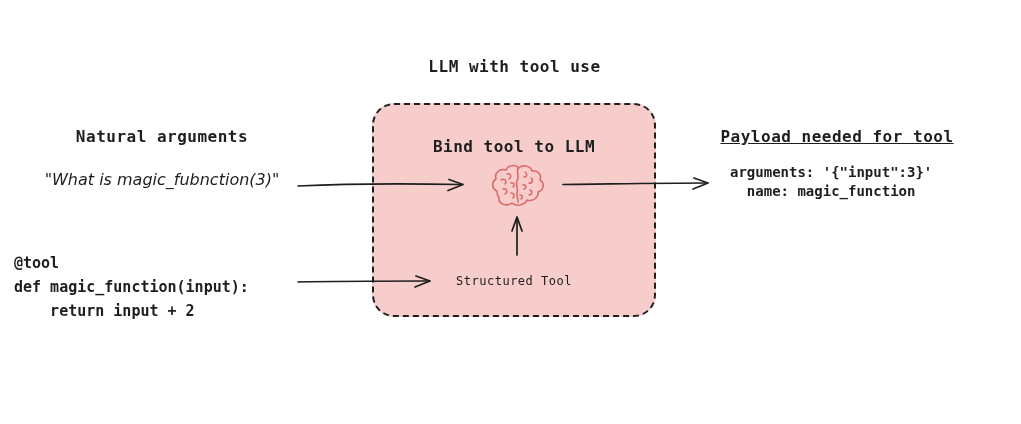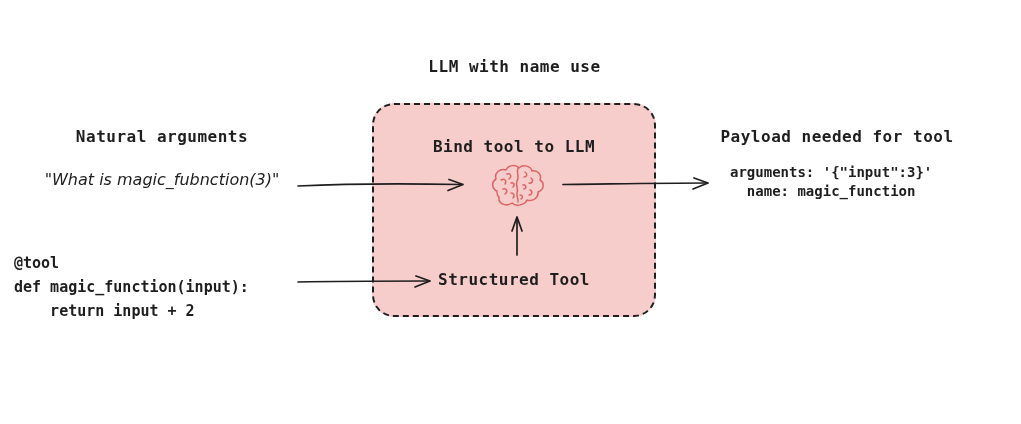--- a/index.html
+++ b/index.html
@@ -15,21 +15,21 @@
     font-family:"DejaVu Sans Mono","Liberation Mono",monospace;
     color:var(--ink);
   }
   .abs{position:absolute;}
   .heading{
     font-size:16px;font-weight:bold;letter-spacing:0.5px;
     text-align:center;white-space:nowrap;
   }
   #diagram-title{left:372px;top:57px;width:285px;}
   #natural-language-heading{left:28px;top:127px;width:268px;}
-  #payload-heading{left:687px;top:127px;width:300px;}
+  #payload-heading{left:687px;top:127px;width:300px;text-decoration:underline;}
   #handwritten-quote{
     left:22px;top:170px;width:280px;text-align:center;white-space:nowrap;
     font-family:"DejaVu Sans","Liberation Sans",sans-serif;
     font-style:italic;font-size:16px;font-weight:500;
   }
   pre.codeblock{
     margin:0;font-family:inherit;font-weight:bold;color:var(--ink);
     white-space:pre;
   }
   #tool-code{left:14px;top:251px;font-size:15px;line-height:24px;}
@@ -46,21 +46,21 @@
   #structured-tool-wrap{left:372px;top:270px;width:284px;text-align:center;}
   #arrow-layer{left:0;top:0;pointer-events:none;}
   .arrow{stroke:var(--ink);stroke-width:1.7;fill:none;
          stroke-linecap:round;stroke-linejoin:round;}
   .brain-line{stroke:var(--brain-stroke);stroke-width:1.5;fill:none;
          stroke-linecap:round;stroke-linejoin:round;}
 </style>
 </head>
 <body>
 
-<div class="abs heading" id="diagram-title">LLM with name use</div>
+<div class="abs heading" id="diagram-title">LLM with tool use</div>
 
 <div class="abs heading" id="natural-language-heading">Natural arguments</div>
 
 <div class="abs" id="handwritten-quote">"What is magic_fubnction(3)"</div>
 
 <pre class="abs codeblock" id="tool-code">@tool
 def magic_function(input):
     return input + 2</pre>
 
 <div class="abs" id="bind-box">
@@ -76,21 +76,21 @@
     <path class="brain-line" d="M16,26 C20,25 21,29 18,31"></path>
     <path class="brain-line" d="M24,20 C27,19 28,22 26,24"></path>
     <path class="brain-line" d="M36,22 C39,21 40,25 37,26"></path>
     <path class="brain-line" d="M43,27 C46,28 45,32 42,32"></path>
     <path class="brain-line" d="M24,30 C27,30 28,33 26,35"></path>
     <path class="brain-line" d="M33,32 C36,32 36,35 34,36"></path>
   </svg>
 </div>
 
 <div class="abs" id="structured-tool-wrap">
-  <span style="font-size:16px;font-weight:bold;letter-spacing:0.5px;">Structured Tool</span>
+  <span style="font-size:12px;font-weight:normal;letter-spacing:0.5px;">Structured Tool</span>
 </div>
 
 <div class="abs heading" id="payload-heading">Payload needed for tool</div>
 
 <pre class="abs codeblock" id="payload-code">arguments: '{"input":3}'
   name: magic_function</pre>
 
 <svg class="abs" id="arrow-layer" width="1021" height="424" viewBox="0 0 1021 424" aria-hidden="true">
   <g>
     <path class="arrow" d="M298,186 C350,183.5 410,183.5 461,184.5"></path>

